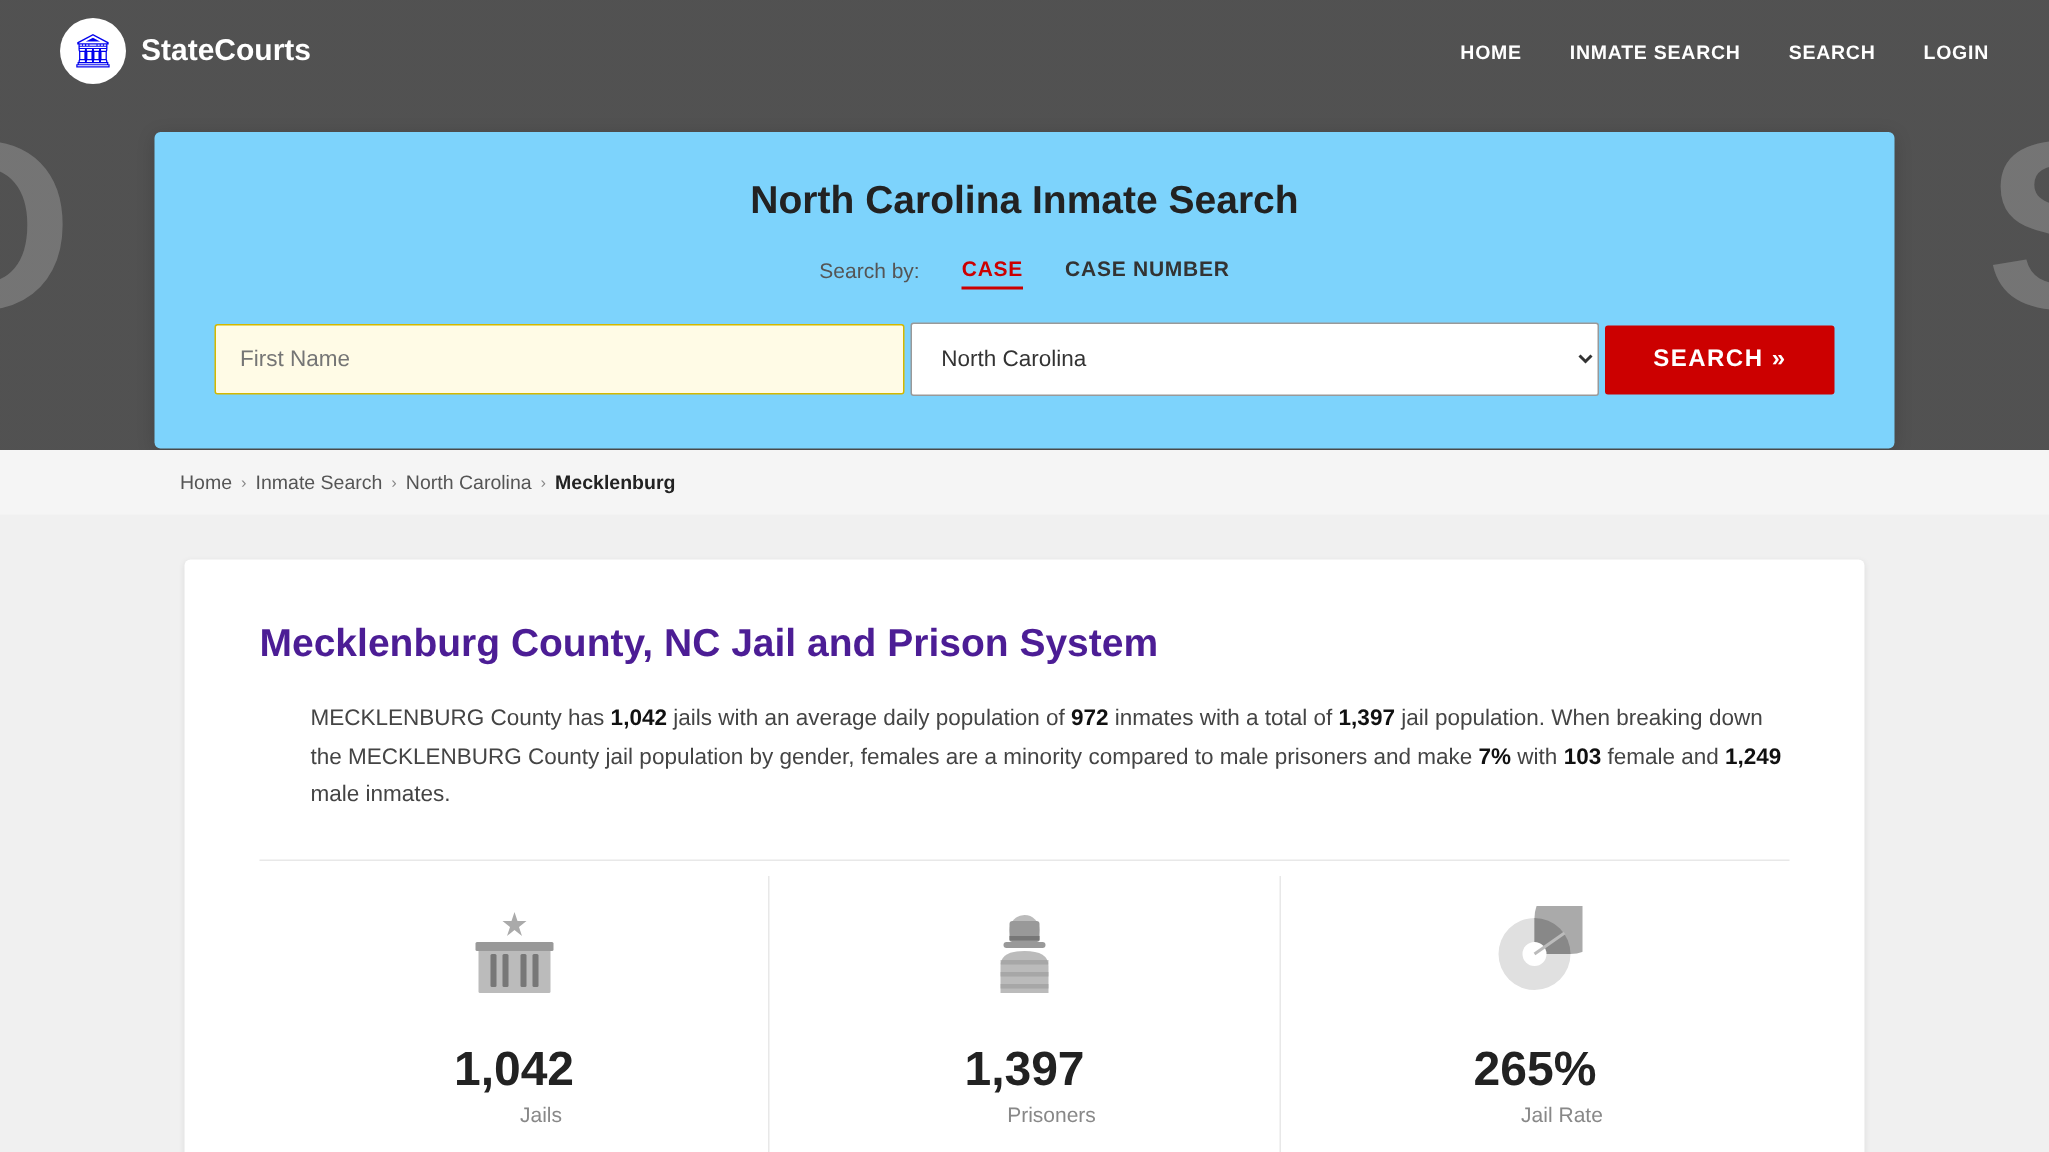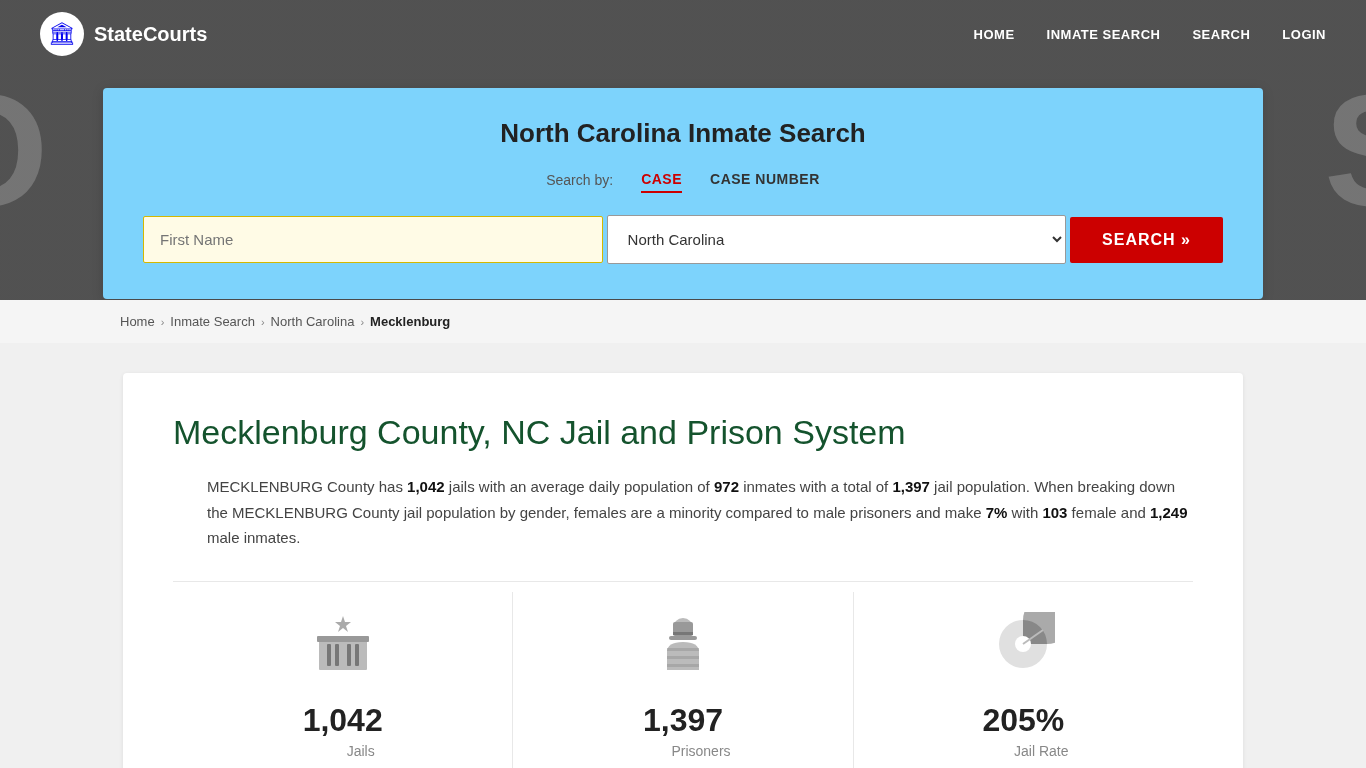--- a/index.html
+++ b/index.html
@@ -190,23 +190,23 @@
       margin: 0 auto;
       padding: 30px 20px 40px;
     }
     .content-card {
       background: white;
       border-radius: 4px;
       padding: 40px 50px;
       box-shadow: 0 1px 4px rgba(0,0,0,0.08);
     }
     .content-title {
-      font-size: 34px;
-      font-weight: normal;
-      color: #14532d;
+      font-size: 26px;
+      font-weight: bold;
+      color: #4c1d95;
       margin-bottom: 22px;
     }
     .content-desc {
       font-size: 15px;
       color: #444;
       line-height: 1.7;
       margin-bottom: 30px;
       margin-left: 34px;
     }
     .content-desc strong { font-weight: bold; color: #111; }
@@ -362,18 +362,18 @@
             <circle cx="32" cy="32" r="24" fill="#e0e0e0"></circle>
 
             <path d="M32 32 L56 32 A24 24 0 1 0 32 8 Z" fill="#aaa"></path>
             <path d="M32 32 L32 8 A24 24 0 0 1 56 32 Z" fill="#888"></path>
 
             <circle cx="32" cy="32" r="8" fill="white"></circle>
 
             <line x1="32" y1="32" x2="52" y2="18" stroke="#bbb" stroke-width="2"></line>
           </svg>
         </div>
-        <div class="stat-number">205%</div>
+        <div class="stat-number">265%</div>
         <div class="stat-label">Jail Rate</div>
       </div>
     </div>
   </div>
 </div>
 
 </body></html>

